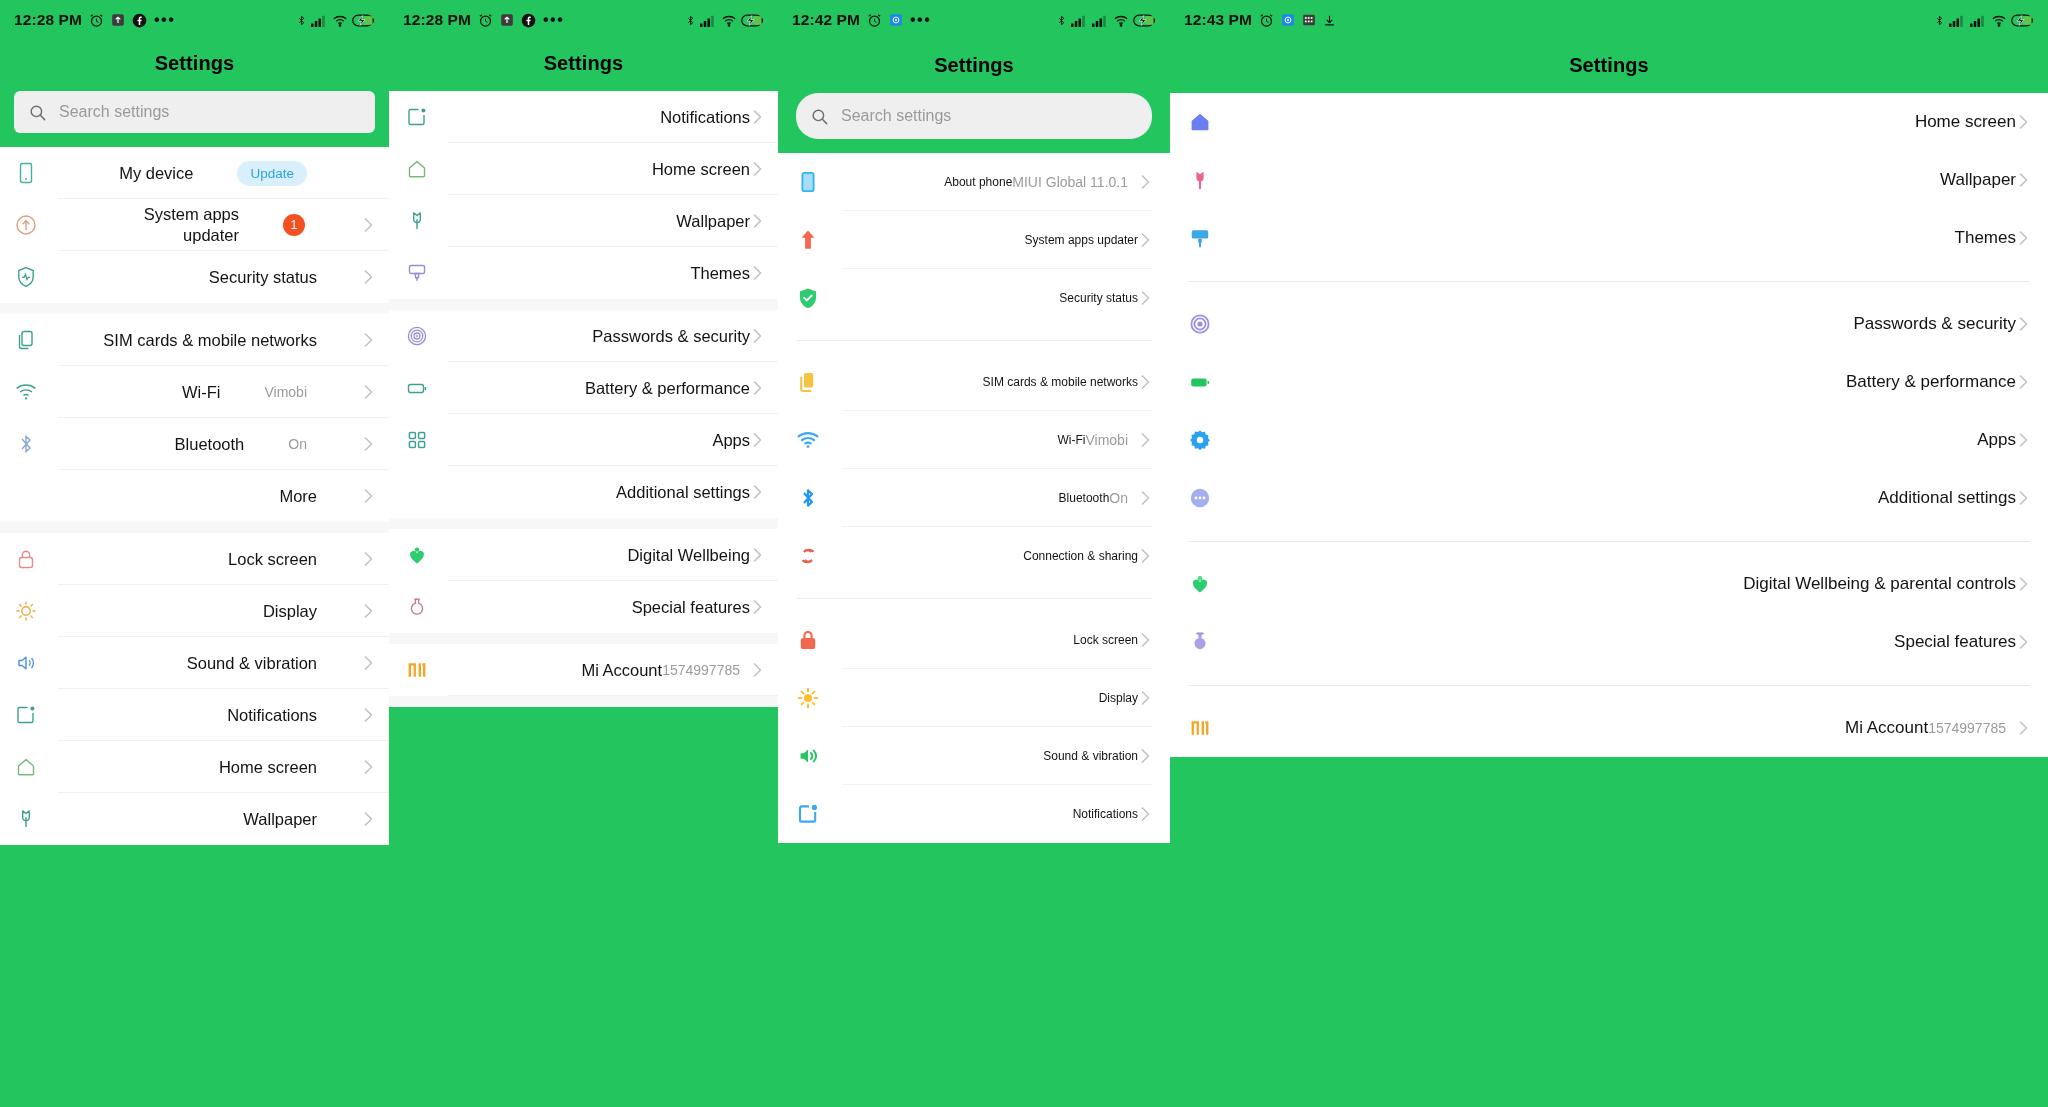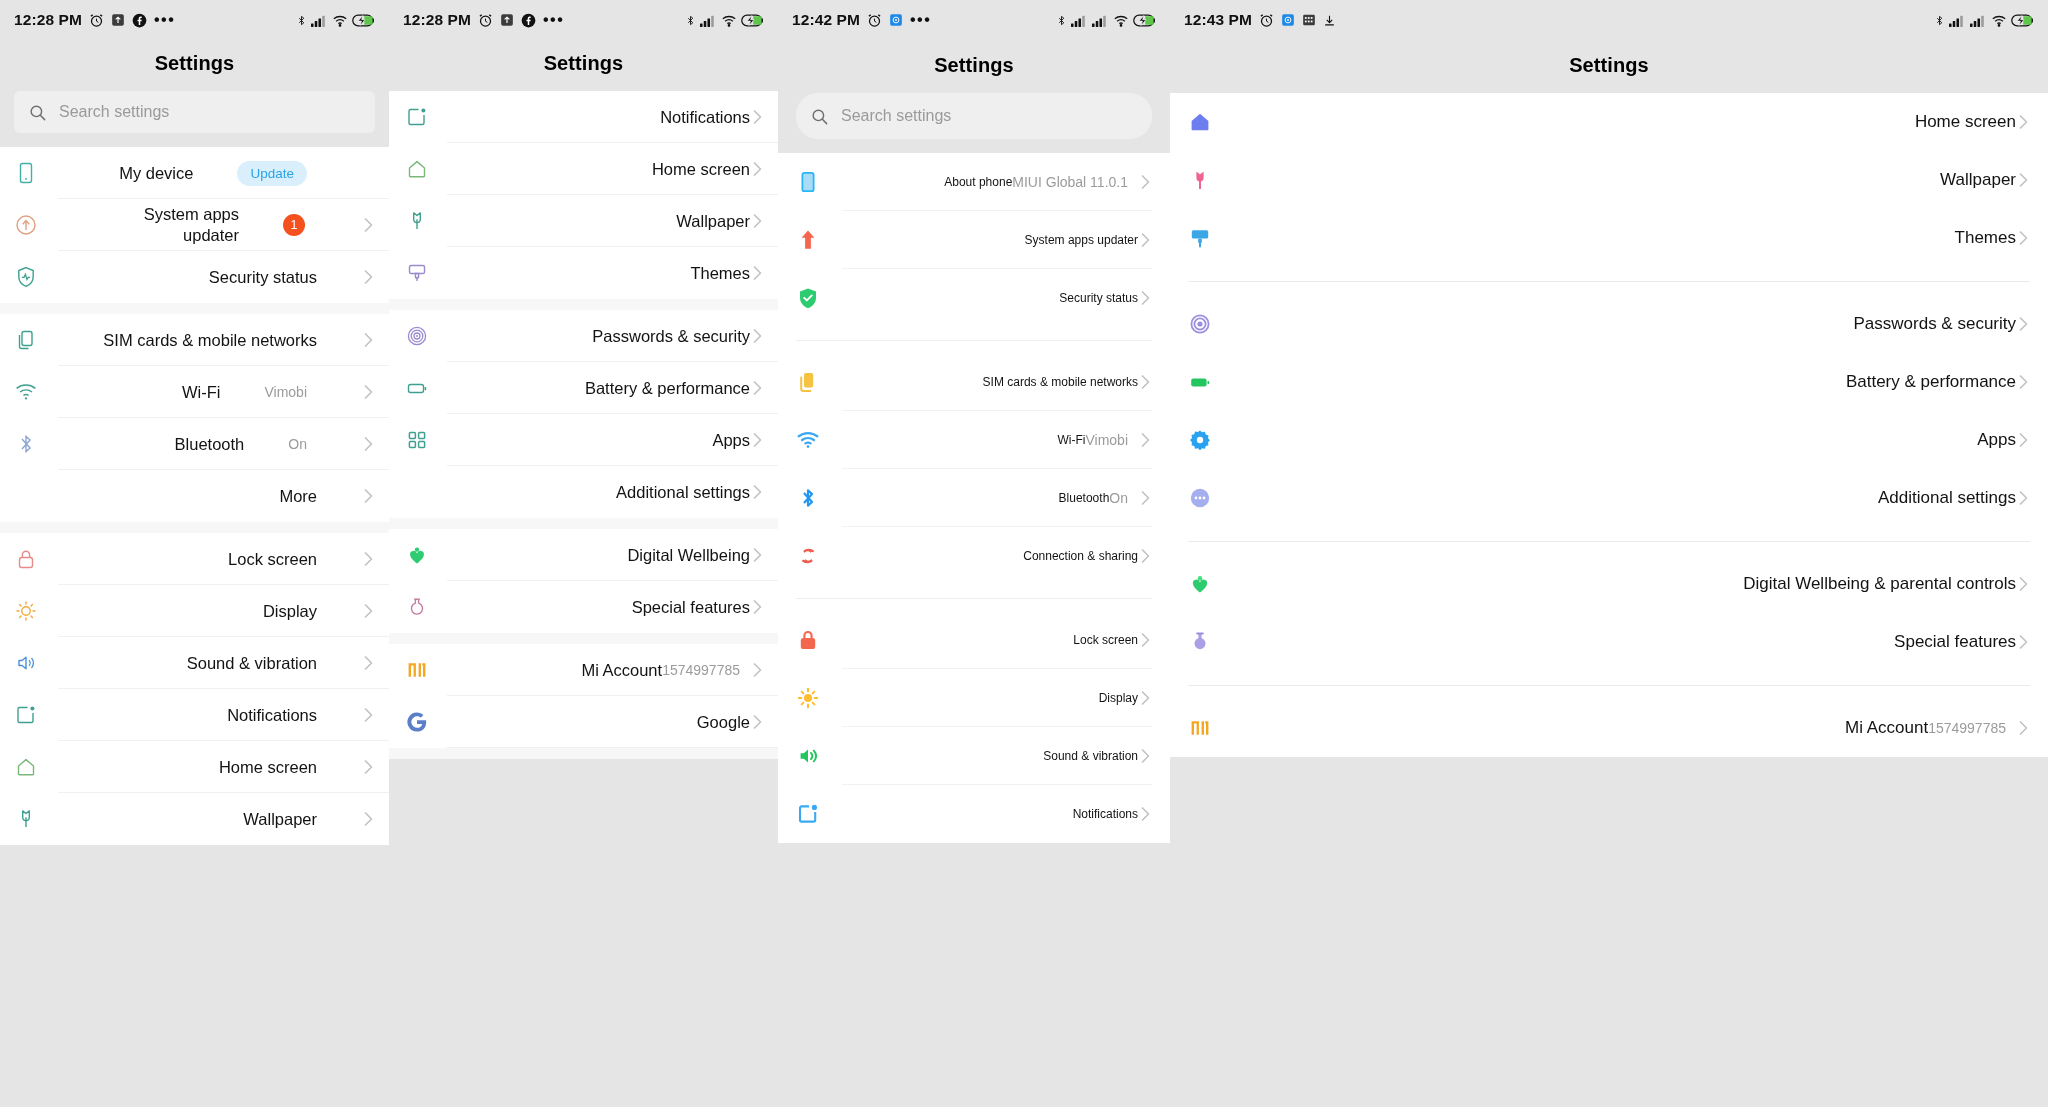--- a/index.html
+++ b/index.html
@@ -1,20 +1,20 @@
 <!DOCTYPE html>
 <html><head>
 <meta charset="utf-8">
 <style>
   * { box-sizing: border-box; margin:0; padding:0; }
   html,body{ width:2048px; height:1107px; background:#fff; overflow:hidden; }
   body{ font-family:"Liberation Sans","DejaVu Sans",sans-serif; -webkit-font-smoothing:antialiased; }
 
   .stage{ display:flex; width:2048px; height:1107px; }
-  .panel{ position:relative; height:1107px; background:#e5e5e5; overflow:hidden; }
+  .panel{ position:relative; height:1107px; background:#22c55e; overflow:hidden; }
   .p1{ width:389px; }
   .p2{ width:389px; }
   .p3{ width:392px; }
   .p4{ width:878px; }
 
   
   .statusbar{ height:40px; display:flex; align-items:center; padding:0 14px; font-size:15.5px; font-weight:700; color:#111; }
   .sb-left{ display:flex; align-items:center; gap:7px; flex:1; }
   .sb-right{ display:flex; align-items:center; gap:4px; }
   .sb-time{ font-size:15.5px; font-weight:700; letter-spacing:.1px; }
@@ -561,37 +561,20 @@
           </span>
           <span class="label">Mi Account</span>
           <span class="value">1574997785</span>
           <span class="chev">
             <svg width="13" height="18" viewBox="0 0 13 18" fill="none" stroke="#c4c4c4" stroke-width="1.7" stroke-linecap="round" stroke-linejoin="round">
               <path d="M3.5 3l6 6-6 6"></path>
             </svg>
           </span>
           <span class="sep"></span>
         </div>
-        <div class="row">
-          <span class="iconbox">
-            <svg width="24" height="24" viewBox="0 0 24 24">
-              <path d="M21.2 12.2c0-.7-.06-1.3-.18-1.9H12v3.7h5.2a4.5 4.5 0 0 1-1.94 2.9v2.4h3.1c1.82-1.68 2.84-4.16 2.84-7.1z" fill="#5b7fc7"></path>
-              <path d="M12 21.6c2.6 0 4.8-.86 6.36-2.3l-3.1-2.4c-.86.58-1.96.92-3.26.92-2.5 0-4.62-1.7-5.38-3.96h-3.2v2.48A9.6 9.6 0 0 0 12 21.6z" fill="#5b7fc7"></path>
-              <path d="M6.62 13.86a5.8 5.8 0 0 1 0-3.7V7.68h-3.2a9.6 9.6 0 0 0 0 8.66z" fill="#5b7fc7"></path>
-              <path d="M12 6.2c1.42 0 2.68.49 3.68 1.44l2.74-2.74C16.78 3.36 14.6 2.4 12 2.4a9.6 9.6 0 0 0-8.58 5.28l3.2 2.48C7.38 7.9 9.5 6.2 12 6.2z" fill="#5b7fc7"></path>
-            </svg>
-          </span>
-          <span class="label">Google</span>
-          <span class="chev">
-            <svg width="13" height="18" viewBox="0 0 13 18" fill="none" stroke="#c4c4c4" stroke-width="1.7" stroke-linecap="round" stroke-linejoin="round">
-              <path d="M3.5 3l6 6-6 6"></path>
-            </svg>
-          </span>
-          <span class="sep"></span>
-        </div>
       </div>
       <div class="gap"></div>
     </div>
     <div class="panel p3">
       <div class="statusbar">
         <div class="sb-left">
           <span class="sb-time">12:42 PM</span>
           <span class="ic">
             <svg width="15" height="15" viewBox="0 0 24 24" fill="none" stroke="#111" stroke-width="2">
               <circle cx="12" cy="13" r="8"></circle>

